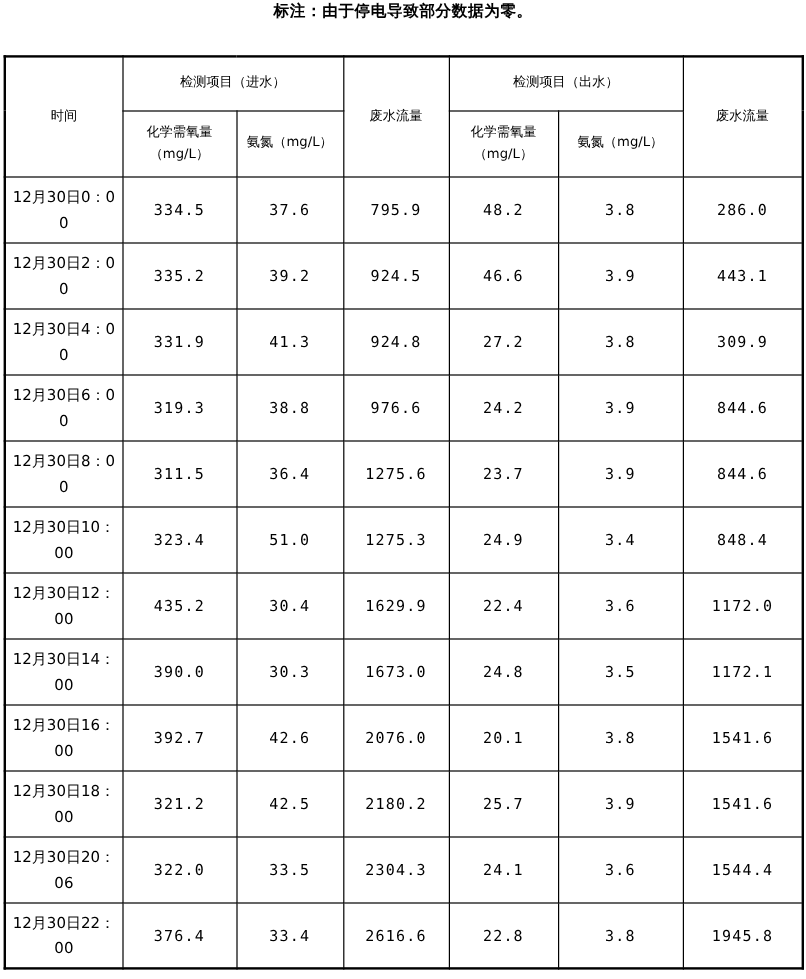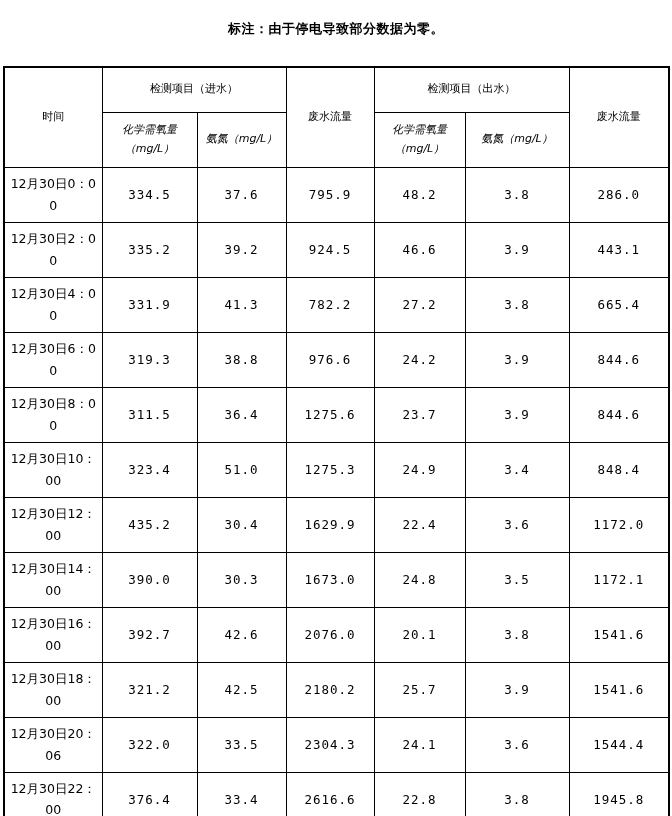--- a/index.html
+++ b/index.html
@@ -11,21 +11,21 @@
     overflow: hidden;
     font-family: "DejaVu Sans", sans-serif;
     color: #000000;
   }
   .page {
     width: 672px;
     height: 816px;
     background: #ffffff;
   }
   .note {
-    padding-top: 20px;
+    padding-top: 0;
     text-align: center;
     font-size: 13px;
     font-weight: bold;
     font-family: Liberation Serif, serif;
     letter-spacing: 0.5px;
   }
   table.monitor {
     border-collapse: collapse;
     table-layout: fixed;
     width: 665px;
@@ -39,21 +39,21 @@
     font-weight: normal;
     padding: 2px 4px;
     overflow: hidden;
   }
   table.monitor th {
     font-size: 11px;
     font-family: "DejaVu Sans", sans-serif;
     line-height: 1.7;
   }
   tr.group-row { height: 45px; }
-  tr.unit-row  { height: 55px; font-style: italic; }
+  tr.unit-row  { height: 55px; }
   tbody tr     { height: 55px; }
   td.time-cell {
     font-size: 12.5px;
     font-family: "DejaVu Sans", sans-serif;
     line-height: 1.7;
     word-break: break-all;
     padding: 2px 7px;
   }
   td.value-cell {
     font-size: 12.5px;
@@ -109,24 +109,24 @@
         <td class="value-cell">39.2</td>
         <td class="value-cell">924.5</td>
         <td class="value-cell">46.6</td>
         <td class="value-cell">3.9</td>
         <td class="value-cell">443.1</td>
       </tr>
       <tr>
         <td class="time-cell">12月30日4：00</td>
         <td class="value-cell">331.9</td>
         <td class="value-cell">41.3</td>
-        <td class="value-cell">782.2</td>
+        <td class="value-cell">924.8</td>
         <td class="value-cell">27.2</td>
         <td class="value-cell">3.8</td>
-        <td class="value-cell">665.4</td>
+        <td class="value-cell">309.9</td>
       </tr>
       <tr>
         <td class="time-cell">12月30日6：00</td>
         <td class="value-cell">319.3</td>
         <td class="value-cell">38.8</td>
         <td class="value-cell">976.6</td>
         <td class="value-cell">24.2</td>
         <td class="value-cell">3.9</td>
         <td class="value-cell">844.6</td>
       </tr>

